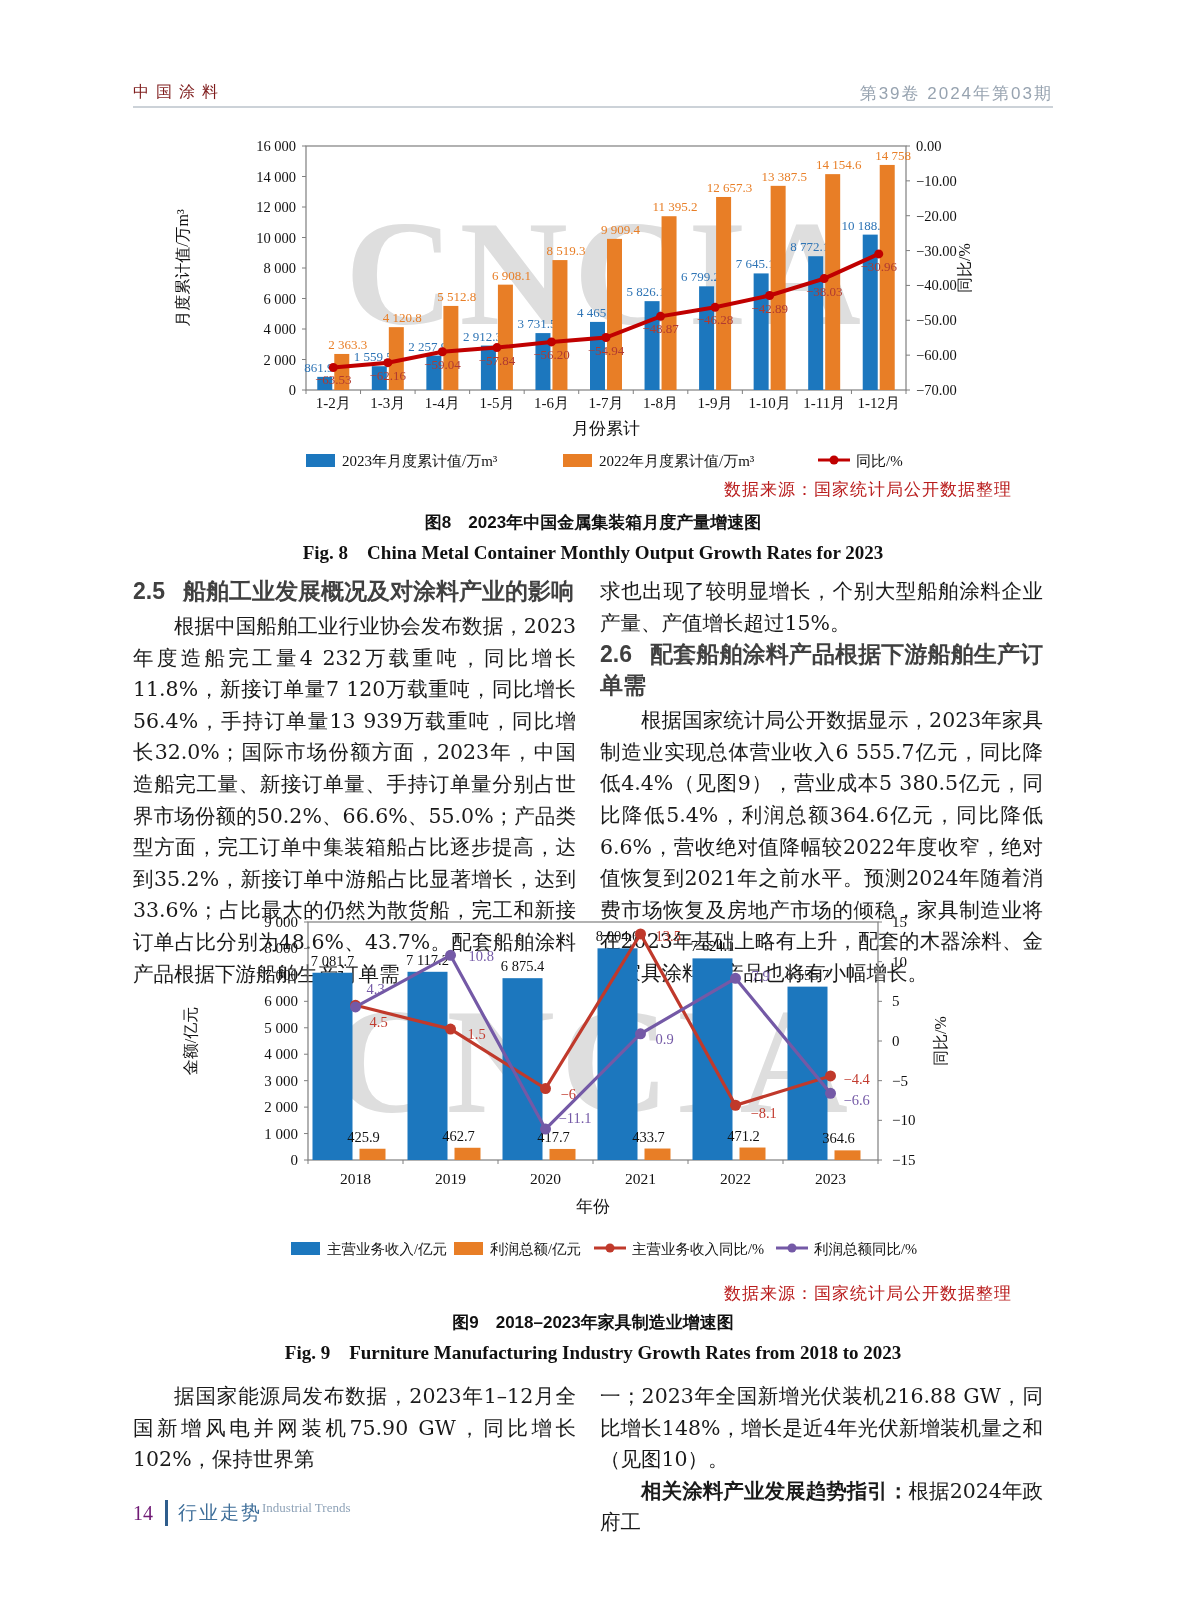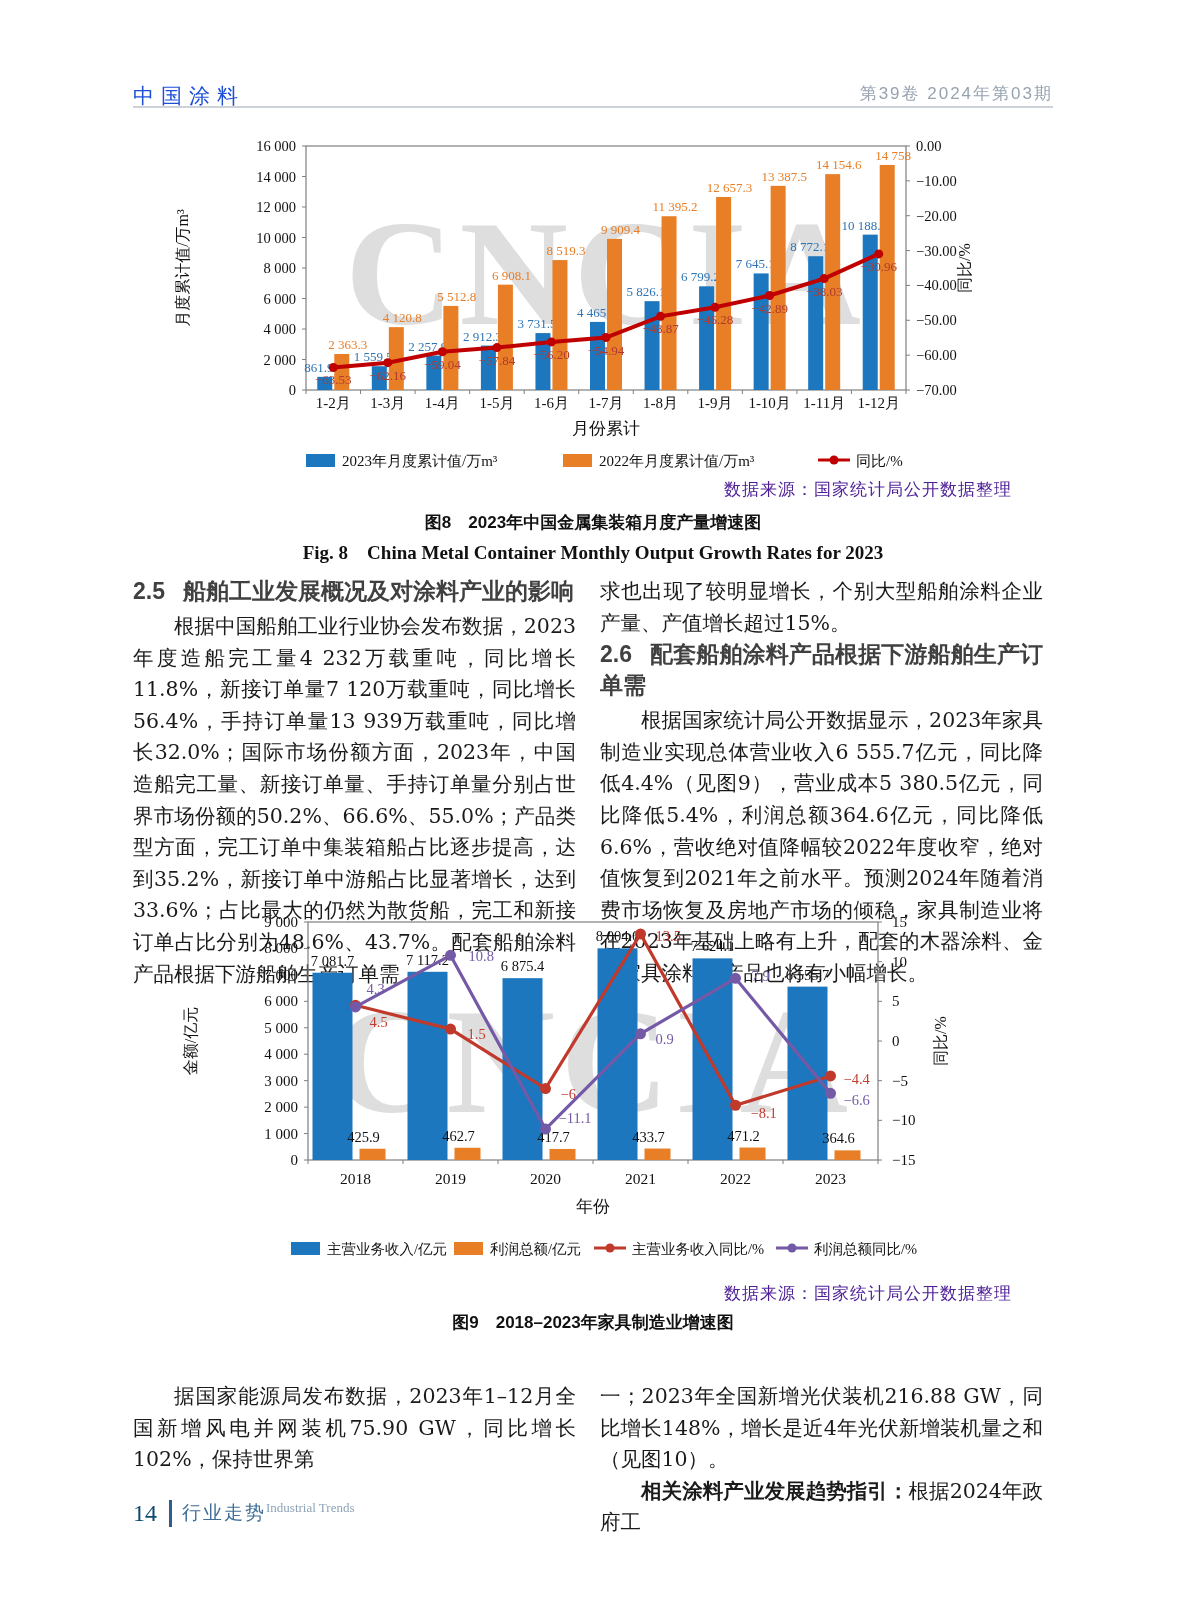--- a/index.html
+++ b/index.html
@@ -1,41 +1,41 @@
 <!DOCTYPE html>
 <html><head>
 <meta charset="utf-8">
 <style>
   html,body{margin:0;padding:0;background:#ffffff;}
   .page{position:relative;width:1187px;height:1600px;background:#fff;overflow:hidden;
         font-family:"DejaVu Serif","Liberation Serif",serif;color:#1a1a1a;}
   
-  .hdr-left{position:absolute;left:133px;top:82px;font-size:21px;letter-spacing:7px;color:#1d4ed8;
+  .hdr-left{position:absolute;left:133px;top:82px;font-size:16px;letter-spacing:7px;color:#7f1d1d;
             font-family:"Liberation Sans",sans-serif;}
   .hdr-right{position:absolute;right:134px;top:82px;font-size:17px;letter-spacing:2px;color:#97a3b0;
              font-family:"Liberation Sans",sans-serif;}
   .hdr-rule{position:absolute;left:133px;top:106px;width:920px;height:2px;background:#ccd2d8;}
   
   .chart{position:absolute;}
-  .src{position:absolute;right:175px;font-size:17px;color:#4c1d95;letter-spacing:1px;}
+  .src{position:absolute;right:175px;font-size:17px;color:#b91c1c;letter-spacing:1px;}
   .cap{position:absolute;left:133px;width:920px;text-align:center;}
   .cap-cn{font-family:"Liberation Sans",sans-serif;font-weight:bold;font-size:17px;color:#111;}
   .cap-en{font-family:"Liberation Serif",serif;font-weight:bold;font-size:19px;color:#111;margin-top:6px;}
   
   .col{position:absolute;width:443px;font-size:20.5px;line-height:31.6px;text-align:justify;
        text-justify:inter-character;}
   .sec-h{font-family:Liberation Sans, sans-serif;font-weight:bold;font-size:23px;color:#404040;
          margin:0 0 4px 0;line-height:31px;}
   .sec-h .sec-num{margin-right:18px;}
   .para{margin:0;}
   .indent{text-indent:2em;}
   .blead{font-family:Liberation Serif, serif;font-weight:bold;}
   
   .ftr{position:absolute;left:133px;top:1500px;display:flex;align-items:stretch;}
-  .ftr-num{font-size:24px;color:#0c4a6e;align-self:center;margin-right:12px;font-family:"Liberation Serif",serif;}
+  .ftr-num{font-size:20px;color:#701a75;align-self:center;margin-right:12px;font-family:"Liberation Serif",serif;}
   .ftr-bar{width:3px;background:#2f5d8c;margin-right:10px;}
   .ftr-col{display:flex;flex-direction:row;justify-content:center;}
   .ftr-cn{font-size:19px;color:#3e6e99;letter-spacing:2px;font-family:"Liberation Sans",sans-serif;}
   .ftr-en{font-size:13px;color:#8fa3b8;font-family:"Liberation Serif",serif;}
   svg text{user-select:none;}
 </style>
 </head>
 <body>
 
 <div class="page">
@@ -341,20 +341,21 @@
         <g>
           <line x1="618" y1="348" x2="650" y2="348" stroke="#7459a6" stroke-width="3"></line>
           <circle cx="634" cy="348" r="4.5" fill="#7459a6"></circle>
           <text x="656" y="354" font-family="&quot;Liberation Serif&quot;,&quot;DejaVu Serif&quot;,serif" font-size="14.5" fill="#111">利润总额同比/%</text>
         </g>
       </svg>
   </div>
   <div class="src" style="top:1282px;">数据来源：国家统计局公开数据整理</div>
   <div class="cap" style="top:1311px;">
     <div class="cap-cn">图9　2018–2023年家具制造业增速图</div>
+    <div class="cap-en">Fig. 9　Furniture Manufacturing Industry Growth Rates from 2018 to 2023</div>
   </div>
 
   <div class="col" style="left:133px;top:1381px;">
     <p class="para indent">据国家能源局发布数据，2023年1–12月全国新增风电并网装机75.90 GW，同比增长102%，保持世界第</p>
   </div>
   <div class="col" style="left:600px;top:1381px;">
     <p class="para">一；2023年全国新增光伏装机216.88 GW，同比增长148%，增长是近4年光伏新增装机量之和（见图10）。</p>
     <p class="para indent"><span class="blead">相关涂料产业发展趋势指引：</span><span>根据2024年政府工</span></p>
   </div>
 

